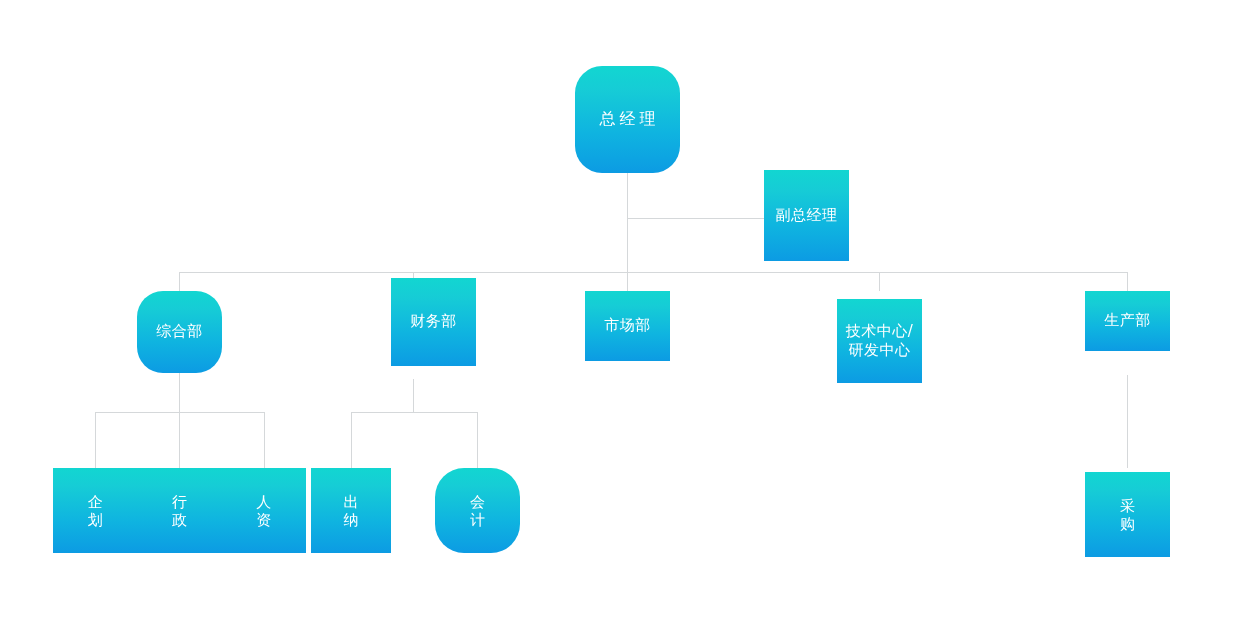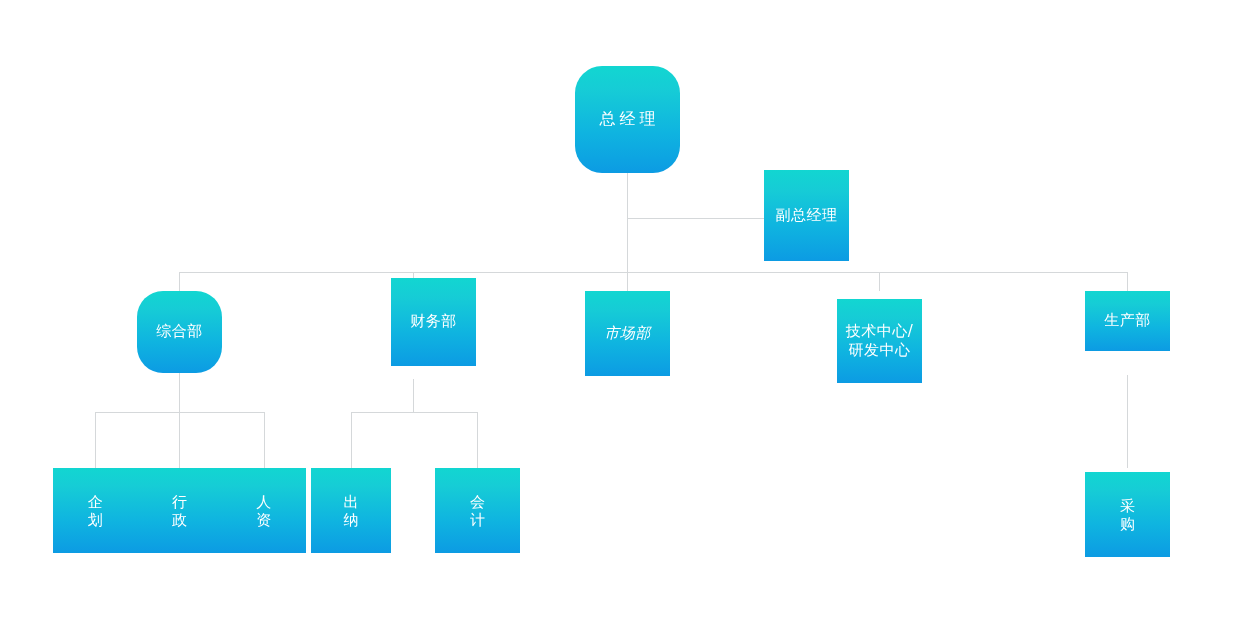--- a/index.html
+++ b/index.html
@@ -110,21 +110,21 @@
   <div class="line-v" style="left:1127px; top:375px; height:93px;"></div>
 
   <div class="node root" style="left:575px; top:66px; width:105px; height:107px;border-radius:27px;">总经理</div>
 
   <div class="node" style="left:764px; top:170px; width:85px; height:91px;">副总经理</div>
 
   <div class="node" style="left:137px; top:291px; width:85px; height:82px;border-radius:26px;">综合部</div>
 
   <div class="node" style="left:371px; top:278px; width:85px; height:88px;margin-left:20px;">财务部</div>
 
-  <div class="node" style="left:585px; top:291px; width:85px; height:85px;font-style:italic;">市场部</div>
+  <div class="node" style="left:585px; top:291px; width:85px; height:70px;">市场部</div>
 
   <div class="node" style="left:837px; top:291px; width:85px; height:84px;margin-top:8px;">技术中心/
 研发中心</div>
 
   <div class="node" style="left:1085px; top:291px; width:85px; height:60px;">生产部</div>
 
   <div class="node multi" style="left:53px; top:468px; width:253px; height:85px;">
     <div class="cell-row">
       <div class="cell">
         <span class="cell-label">企划</span>
@@ -139,21 +139,21 @@
   </div>
 
   <div class="node multi" style="left:311px; top:468px; width:80px; height:85px;">
     <div class="cell-row">
       <div class="cell">
         <span class="cell-label">出纳</span>
       </div>
     </div>
   </div>
 
-  <div class="node multi" style="left:435px; top:468px; width:85px; height:85px;">
+  <div class="node multi" style="left:435px; top:468px; width:85px; height:85px;border-radius:29px;">
     <div class="cell-row">
       <div class="cell">
         <span class="cell-label">会计</span>
       </div>
     </div>
   </div>
 
   <div class="node multi" style="left:1085px; top:472px; width:85px; height:85px;">
     <div class="cell-row">
       <div class="cell">

